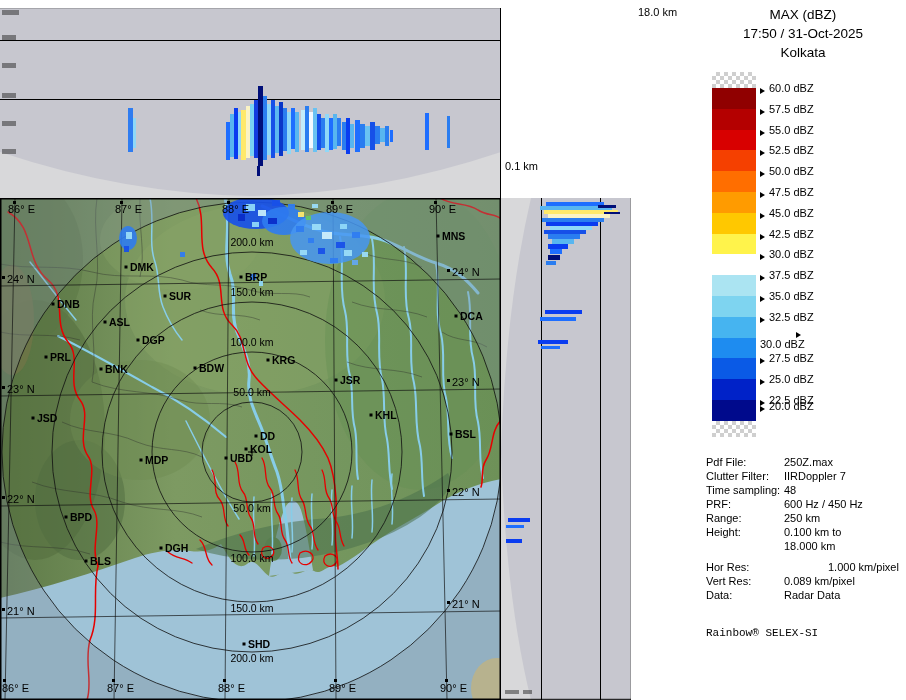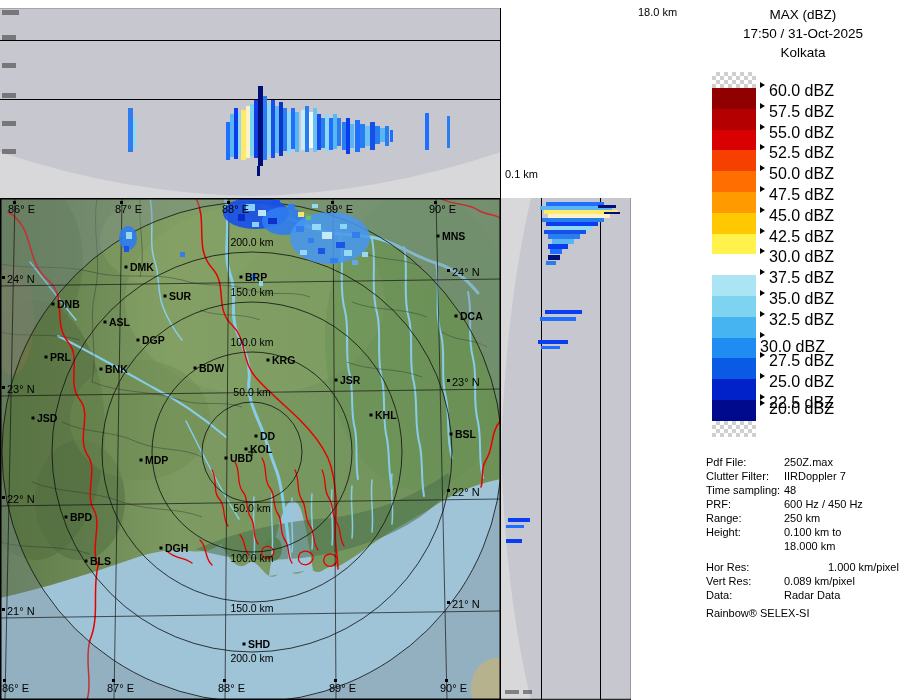--- a/index.html
+++ b/index.html
@@ -8,21 +8,21 @@
   .panel{position:absolute}
   svg{display:block}
   svg text{font-family:"Liberation Sans","DejaVu Sans",sans-serif}
   #legend-panel{left:700px;top:0;width:206px;height:700px;background:#fff}
   .lg-title{position:absolute;top:5px;left:0;width:100%;text-align:center;font-size:13.5px;line-height:19px}
   .sw{position:absolute}
   .checker{background-color:#fff;
     background-image:linear-gradient(45deg,#cfcfcf 25%,transparent 25%,transparent 75%,#cfcfcf 75%),
                      linear-gradient(45deg,#cfcfcf 25%,transparent 25%,transparent 75%,#cfcfcf 75%);
     background-size:8px 8px;background-position:0 0,4px 4px}
-  .legend-label{position:absolute;height:12px;display:flex;align-items:flex-start;font-size:16px;white-space:nowrap}
+  .legend-label{position:absolute;height:12px;display:flex;align-items:flex-end;font-size:11px;white-space:nowrap}
   .tri{width:0;height:0;border-left:5px solid #000;border-top:3.5px solid transparent;border-bottom:3.5px solid transparent;margin-right:4px}
   .meta{position:absolute;width:198px}
   .meta-row{font-size:11px;line-height:14px;white-space:nowrap}
   .meta-row .lb{display:inline-block;width:78px}
   .axis-label{position:absolute;font-size:11px;color:#000;white-space:nowrap}
 </style>
 </head>
 <body>
 
 <div id="app">
@@ -361,21 +361,21 @@
           <rect x="84.5" y="559.5" width="3" height="3" fill="#000"></rect>
           <text x="90" y="565" font-size="10.5" font-weight="700" fill="#000">BLS</text>
           <rect x="242.5" y="642.5" width="3" height="3" fill="#000"></rect>
           <text x="248" y="648" font-size="10.5" font-weight="700" fill="#000">SHD</text>
         </g>
       <rect x="0.75" y="198.75" width="499.5" height="500.5" fill="none" stroke="#000" stroke-width="1.5"></rect>
     </svg>
   </div>
 
   <div class="axis-label" style="left:638px;top:6px">18.0 km</div>
-  <div class="axis-label" style="left:505px;top:168px">0.1 km</div>
+  <div class="axis-label" style="left:505px;top:160px">0.1 km</div>
 
   <div class="panel" id="legend-panel">
     <div class="lg-title">
       <div>MAX (dBZ)</div>
       <div>17:50 / 31-Oct-2025</div>
       <div>Kolkata</div>
     </div>
 
   <div class="checker sw" style="left: 12px; top: 72px; width: 44px; height: 16px;"></div>
       <div class="sw" style="left: 12px; top: 88px; width: 44px; height: 21.4px; background: rgb(144, 0, 0);"></div>
@@ -467,17 +467,17 @@
         <div class="meta-row"><div class="lb">Pdf File:</div><div class="vl" style="display: inline;">250Z.max</div></div>
         <div class="meta-row"><div class="lb">Clutter Filter:</div><div class="vl" style="display: inline;">IIRDoppler 7</div></div>
         <div class="meta-row"><div class="lb">Time sampling:</div><div class="vl" style="display: inline;">48</div></div>
         <div class="meta-row"><div class="lb">PRF:</div><div class="vl" style="display: inline;">600 Hz / 450 Hz</div></div>
         <div class="meta-row"><div class="lb">Range:</div><div class="vl" style="display: inline;">250 km</div></div>
         <div class="meta-row"><div class="lb">Height:</div><div class="vl" style="display: inline;">0.100 km to</div></div>
         <div class="meta-row"><div class="lb"></div><div class="vl" style="display: inline;">18.000 km</div></div>
         <div class="meta-row" style="margin-top: 7px;"><div class="lb">Hor Res:</div><div class="vl" style="display: inline; margin-left: 44px;">1.000 km/pixel</div></div>
         <div class="meta-row"><div class="lb">Vert Res:</div><div class="vl" style="display: inline;">0.089 km/pixel</div></div>
         <div class="meta-row"><div class="lb">Data:</div><div class="vl" style="display: inline;">Radar Data</div></div>
-        <div class="meta-row" style="margin-top: 4px;">Rainbow® SELEX-SI</div>
+        <div class="meta-row" style="margin-top: 24px; font-family: Liberation Mono, monospace;">Rainbow® SELEX-SI</div>
       </div>
     </div>
 
 </div>
 
 </body></html>

